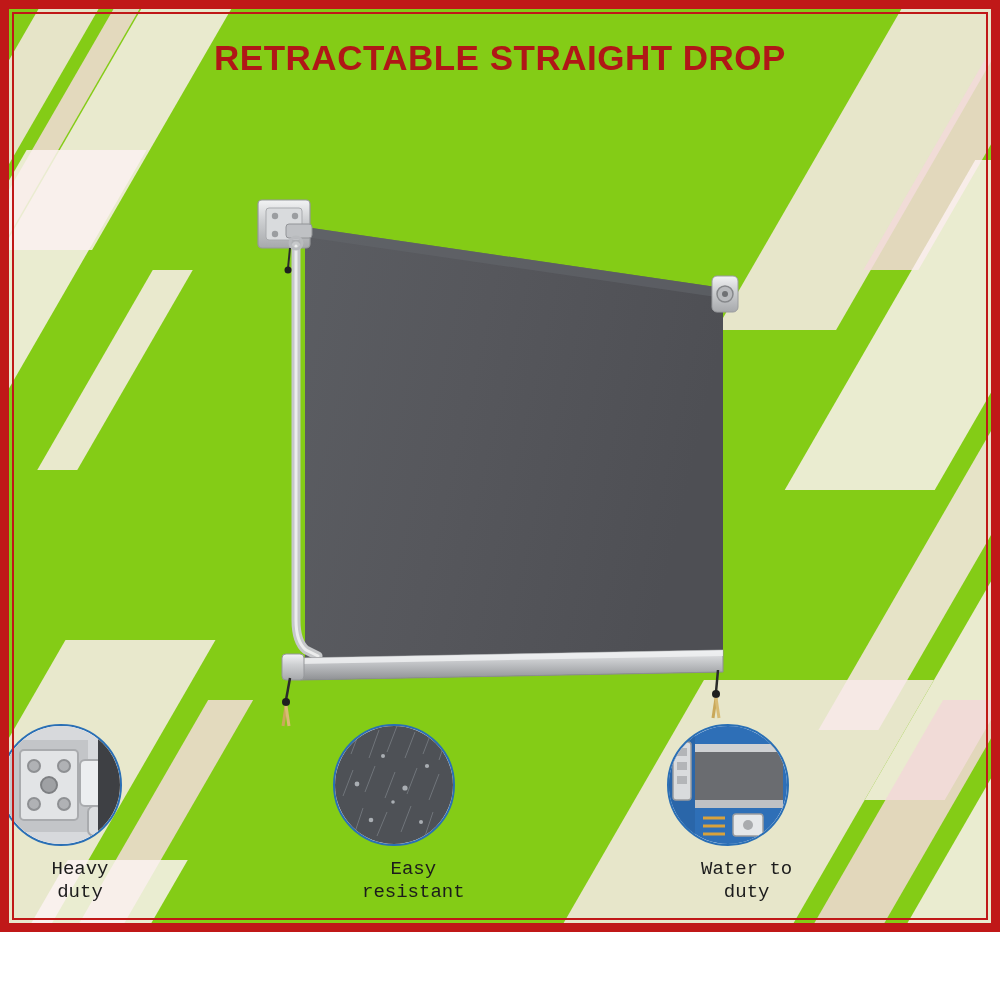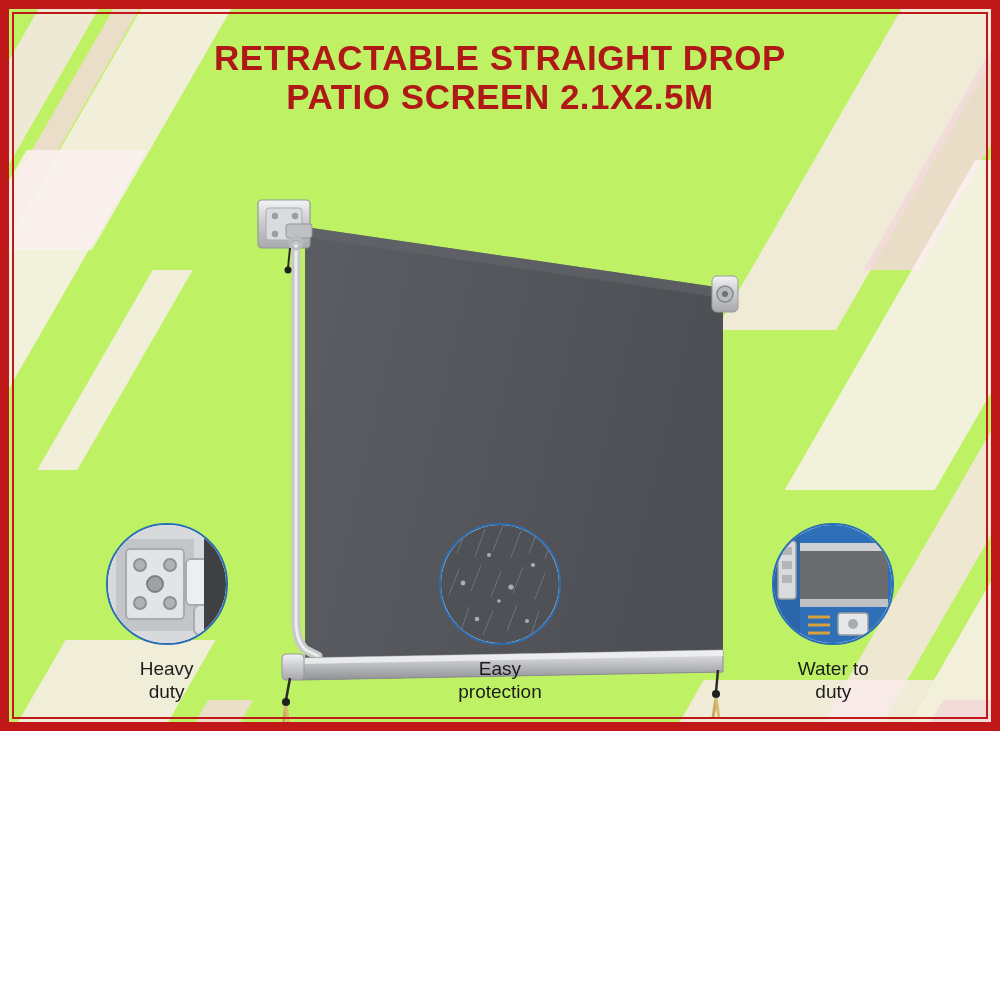--- a/index.html
+++ b/index.html
@@ -10,22 +10,22 @@
     width: 1000px;
     height: 1000px;
     font-family: "Liberation Sans", sans-serif;
     background: #ffffff;
     overflow: hidden;
   }
 
   #page {
     position: relative;
     width: 1000px;
-    height: 731px;
-    background: #bef264;
+    height: 932px;
+    background: #84cc16;
     overflow: hidden;
   }
 
   
   .bg-layer {
     position: absolute;
     inset: 0;
     overflow: hidden;
     z-index: 0;
   }
@@ -114,21 +114,21 @@
     position: absolute;
     left: 0; right: 0;
     bottom: 28px;
     display: flex;
     z-index: 4;
   }
   .feature {
     flex: 1 1 25%;
     display: flex;
     flex-direction: column;
-    align-items: center;
+    font-family: Liberation Mono, monospace;
   }
   .circle {
     width: 118px;
     height: 118px;
     border-radius: 50%;
     border: 2px solid #2a6fb5;
     overflow: hidden;
     position: relative;
     background: #ffffff;
   }
@@ -161,21 +161,20 @@
     <div class="chev c11"></div>
     <div class="chev c12"></div>
     <div class="chev c13"></div>
     <div class="chev c14"></div>
     <div class="chev c15"></div>
     <div class="chev c16"></div>
   </div>
 
   <div class="title">
     <span>RETRACTABLE STRAIGHT DROP</span>
-    <span>PATIO SCREEN 2.1X2.5M</span>
   </div>
 
   <div class="hero">
     <svg width="1000" height="560" viewBox="0 0 1000 560">
       <defs>
         <linearGradient id="fabricGrad" x1="0" y1="0" x2="1" y2="0.25">
           <stop offset="0%" stop-color="#5b5d62"></stop>
           <stop offset="45%" stop-color="#56575c"></stop>
           <stop offset="100%" stop-color="#4e4f54"></stop>
         </linearGradient>
@@ -297,21 +296,21 @@
             <circle cx="70" cy="62" r="2.6"></circle>
             <circle cx="92" cy="40" r="2.1"></circle>
             <circle cx="36" cy="94" r="2.3"></circle>
             <circle cx="86" cy="96" r="2"></circle>
             <circle cx="58" cy="76" r="1.8"></circle>
           </g>
         </svg>
       </div>
       <div class="feature-label">
         <div>Easy</div>
-        <div>protection</div>
+        <div>resistant</div>
       </div>
     </div>
 
     <div class="feature">
       <div class="circle">
         <svg width="118" height="118" viewBox="0 0 118 118">
           <rect x="0" y="0" width="118" height="118" fill="#2e6fb7"></rect>
           <rect x="0" y="0" width="26" height="118" fill="#2a66a9"></rect>
           <rect x="4" y="16" width="18" height="58" rx="3" fill="#d9dbdd" stroke="#9a9c9f" stroke-width="1.5"></rect>
           <rect x="8" y="22" width="10" height="8" fill="#b3b5b8"></rect>

